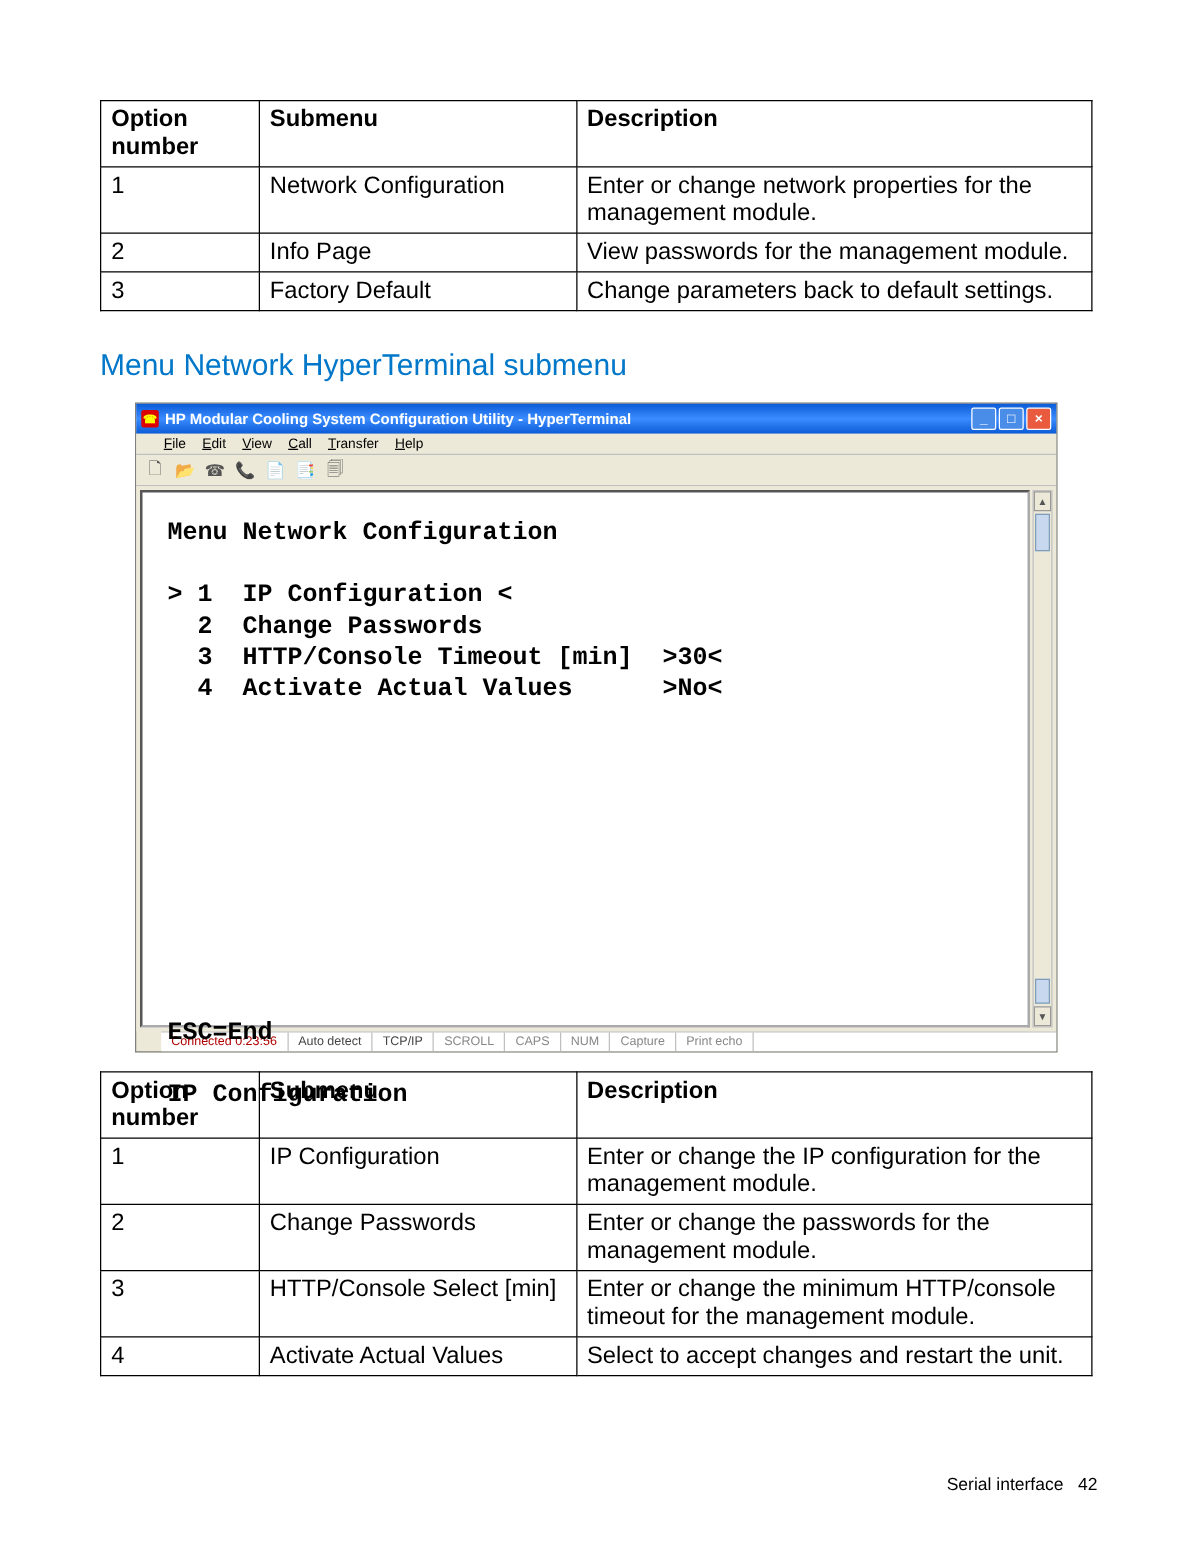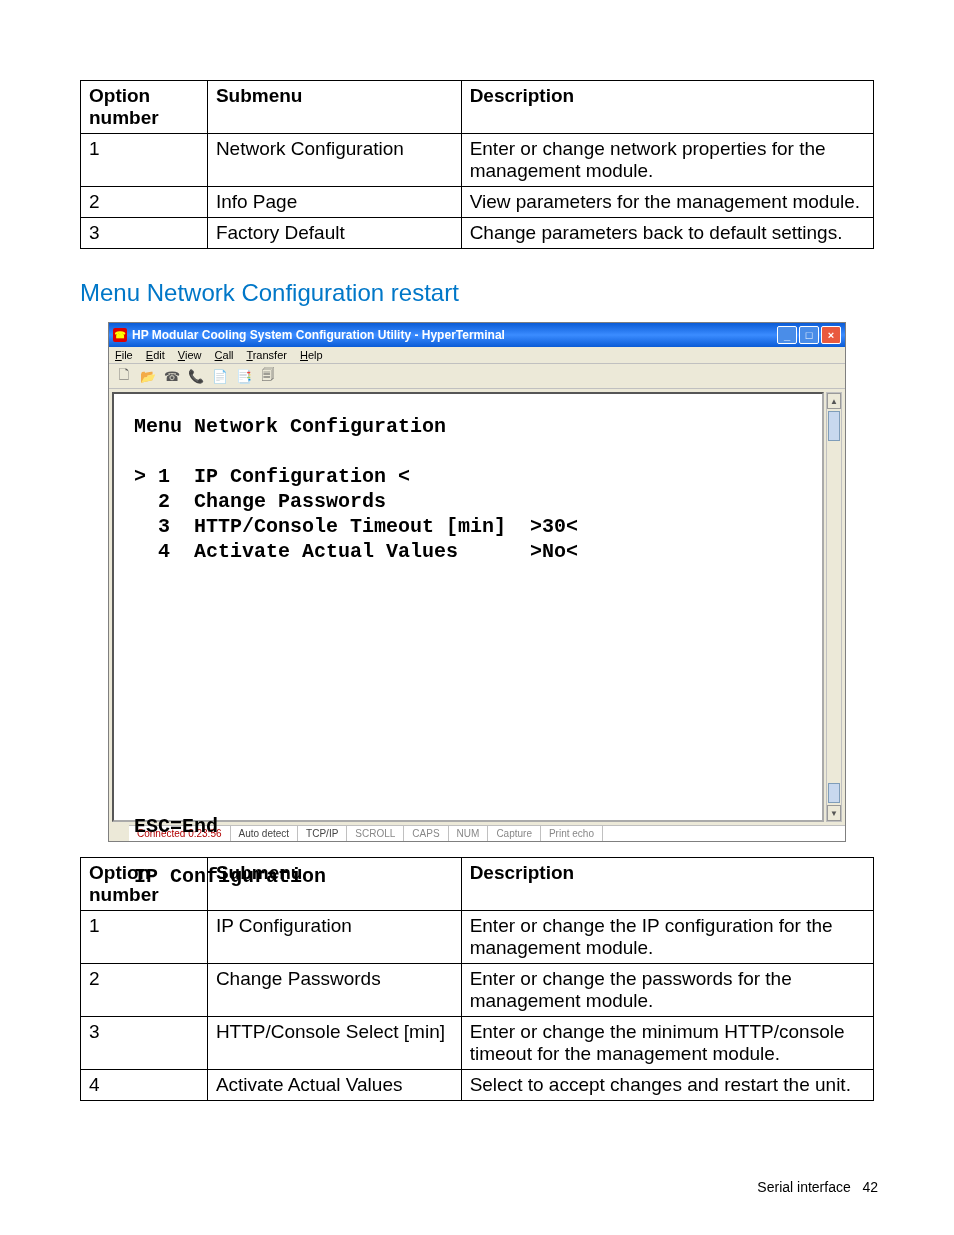--- a/index.html
+++ b/index.html
@@ -62,21 +62,21 @@
     .win-controls { display: flex; gap: 2px; }
     .win-btn {
       width: 20px; height: 18px; border: 1px solid #fff;
       border-radius: 2px; display: flex; align-items: center; justify-content: center;
       font-size: 11px; font-weight: bold; font-family: Tahoma, sans-serif;
     }
     .win-min, .win-max { background: #4a8de8; color: #fff; }
     .win-close { background: #e95a3f; color: #fff; }
     .menubar {
       background: #ece9d8;
-      padding: 2px 6px;
+      padding: 2px 22px;
       font-size: 11px;
       font-family: Tahoma, sans-serif;
       color: #000;
     }
     .menubar span { margin-right: 10px; }
     .menubar span u { text-decoration: underline; }
     .toolbar {
       background: #ece9d8;
       border-bottom: 1px solid #c0c0c0;
       border-top: 1px solid #c0c0c0;
@@ -165,31 +165,31 @@
   </thead>
   <tbody>
     <tr>
       <td>1</td>
       <td>Network Configuration</td>
       <td>Enter or change network properties for the management module.</td>
     </tr>
     <tr>
       <td>2</td>
       <td>Info Page</td>
-      <td>View parameters for the management module.</td>
+      <td>View passwords for the management module.</td>
     </tr>
     <tr>
       <td>3</td>
       <td>Factory Default</td>
       <td>Change parameters back to default settings.</td>
     </tr>
   </tbody>
 </table>
 
-<h2 class="section-heading">Menu Network Configuration restart</h2>
+<h2 class="section-heading">Menu Network HyperTerminal submenu</h2>
 
 <div class="hyperterminal-window">
   <div class="titlebar">
     <div class="titlebar-left">
       <div class="titlebar-icon">☎</div>
       <span>HP Modular Cooling System Configuration Utility - HyperTerminal</span>
     </div>
     <div class="win-controls">
       <div class="win-btn win-min">_</div>
       <div class="win-btn win-max">□</div>

